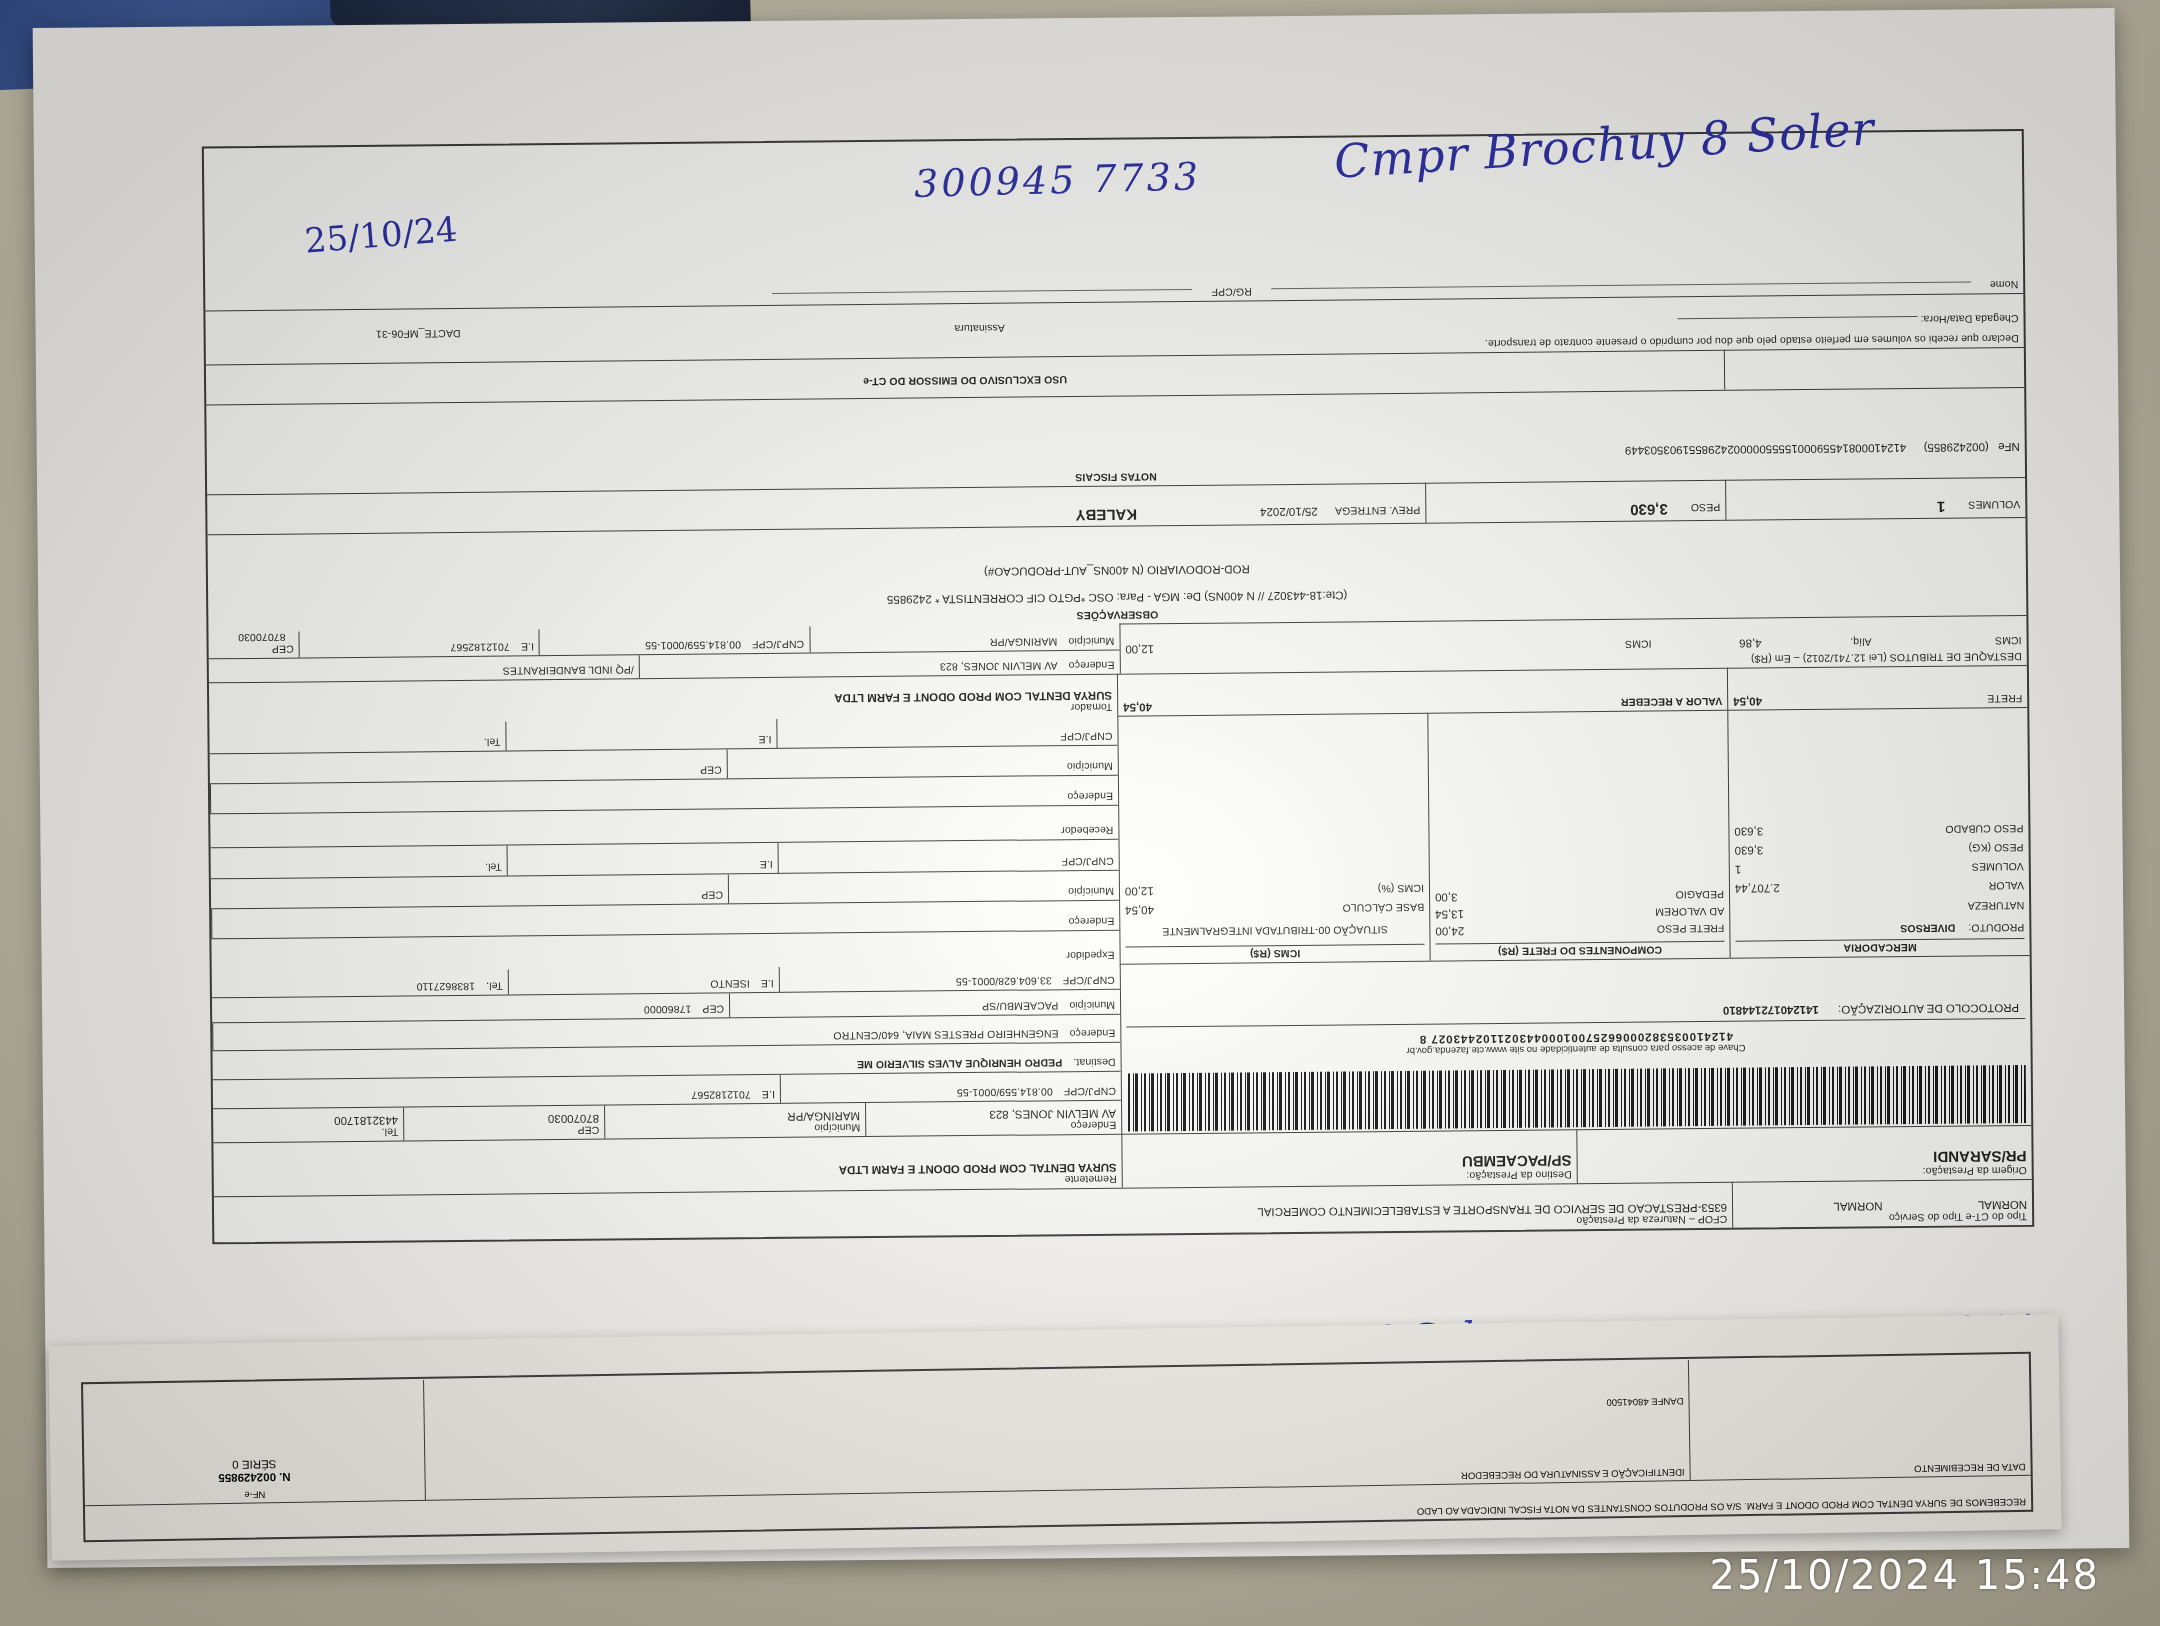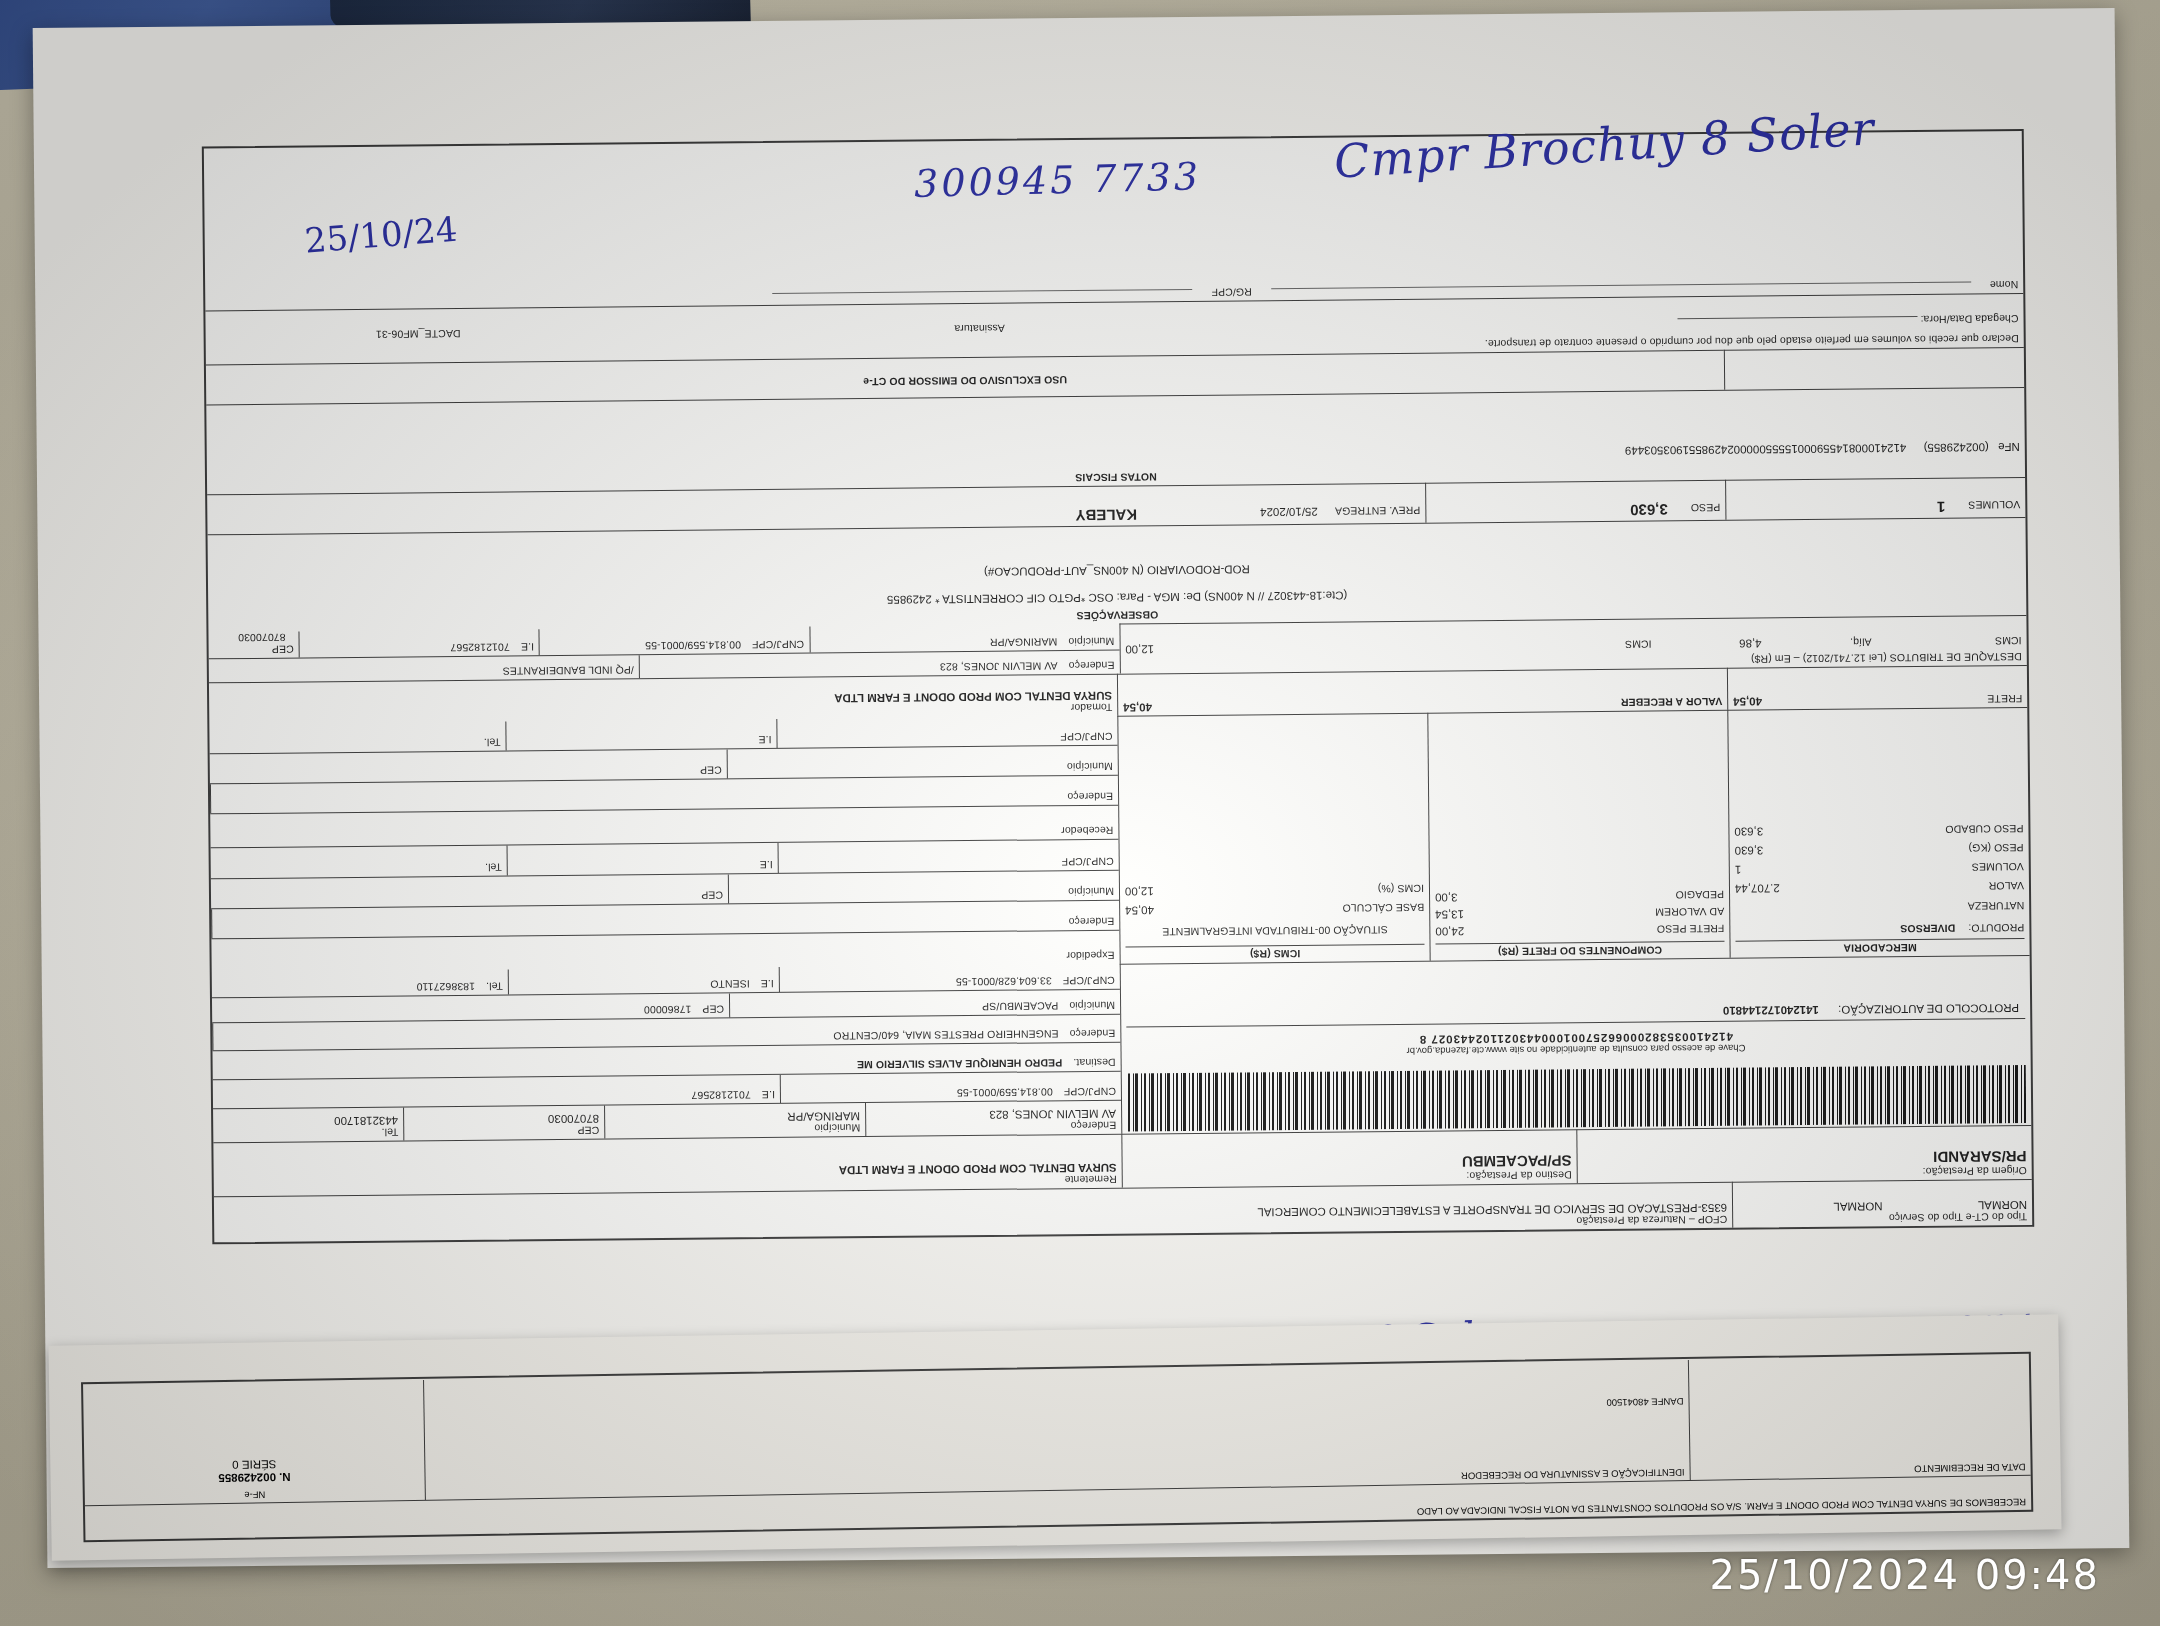--- a/index.html
+++ b/index.html
@@ -596,14 +596,14 @@
             <div class="mid ctr bold" style="margin-top:6px;">N. 002429855</div>
             <div class="mid ctr">SÉRIE 0</div>
           </div>
         </div>
       </div>
     </div>
   </div>
 
   <div class="desk-shadow"></div>
 
-  <div class="timestamp">25/10/2024  09:48</div>
+  <div class="timestamp">25/10/2024  15:48</div>
 </div>
 
 </body></html>

